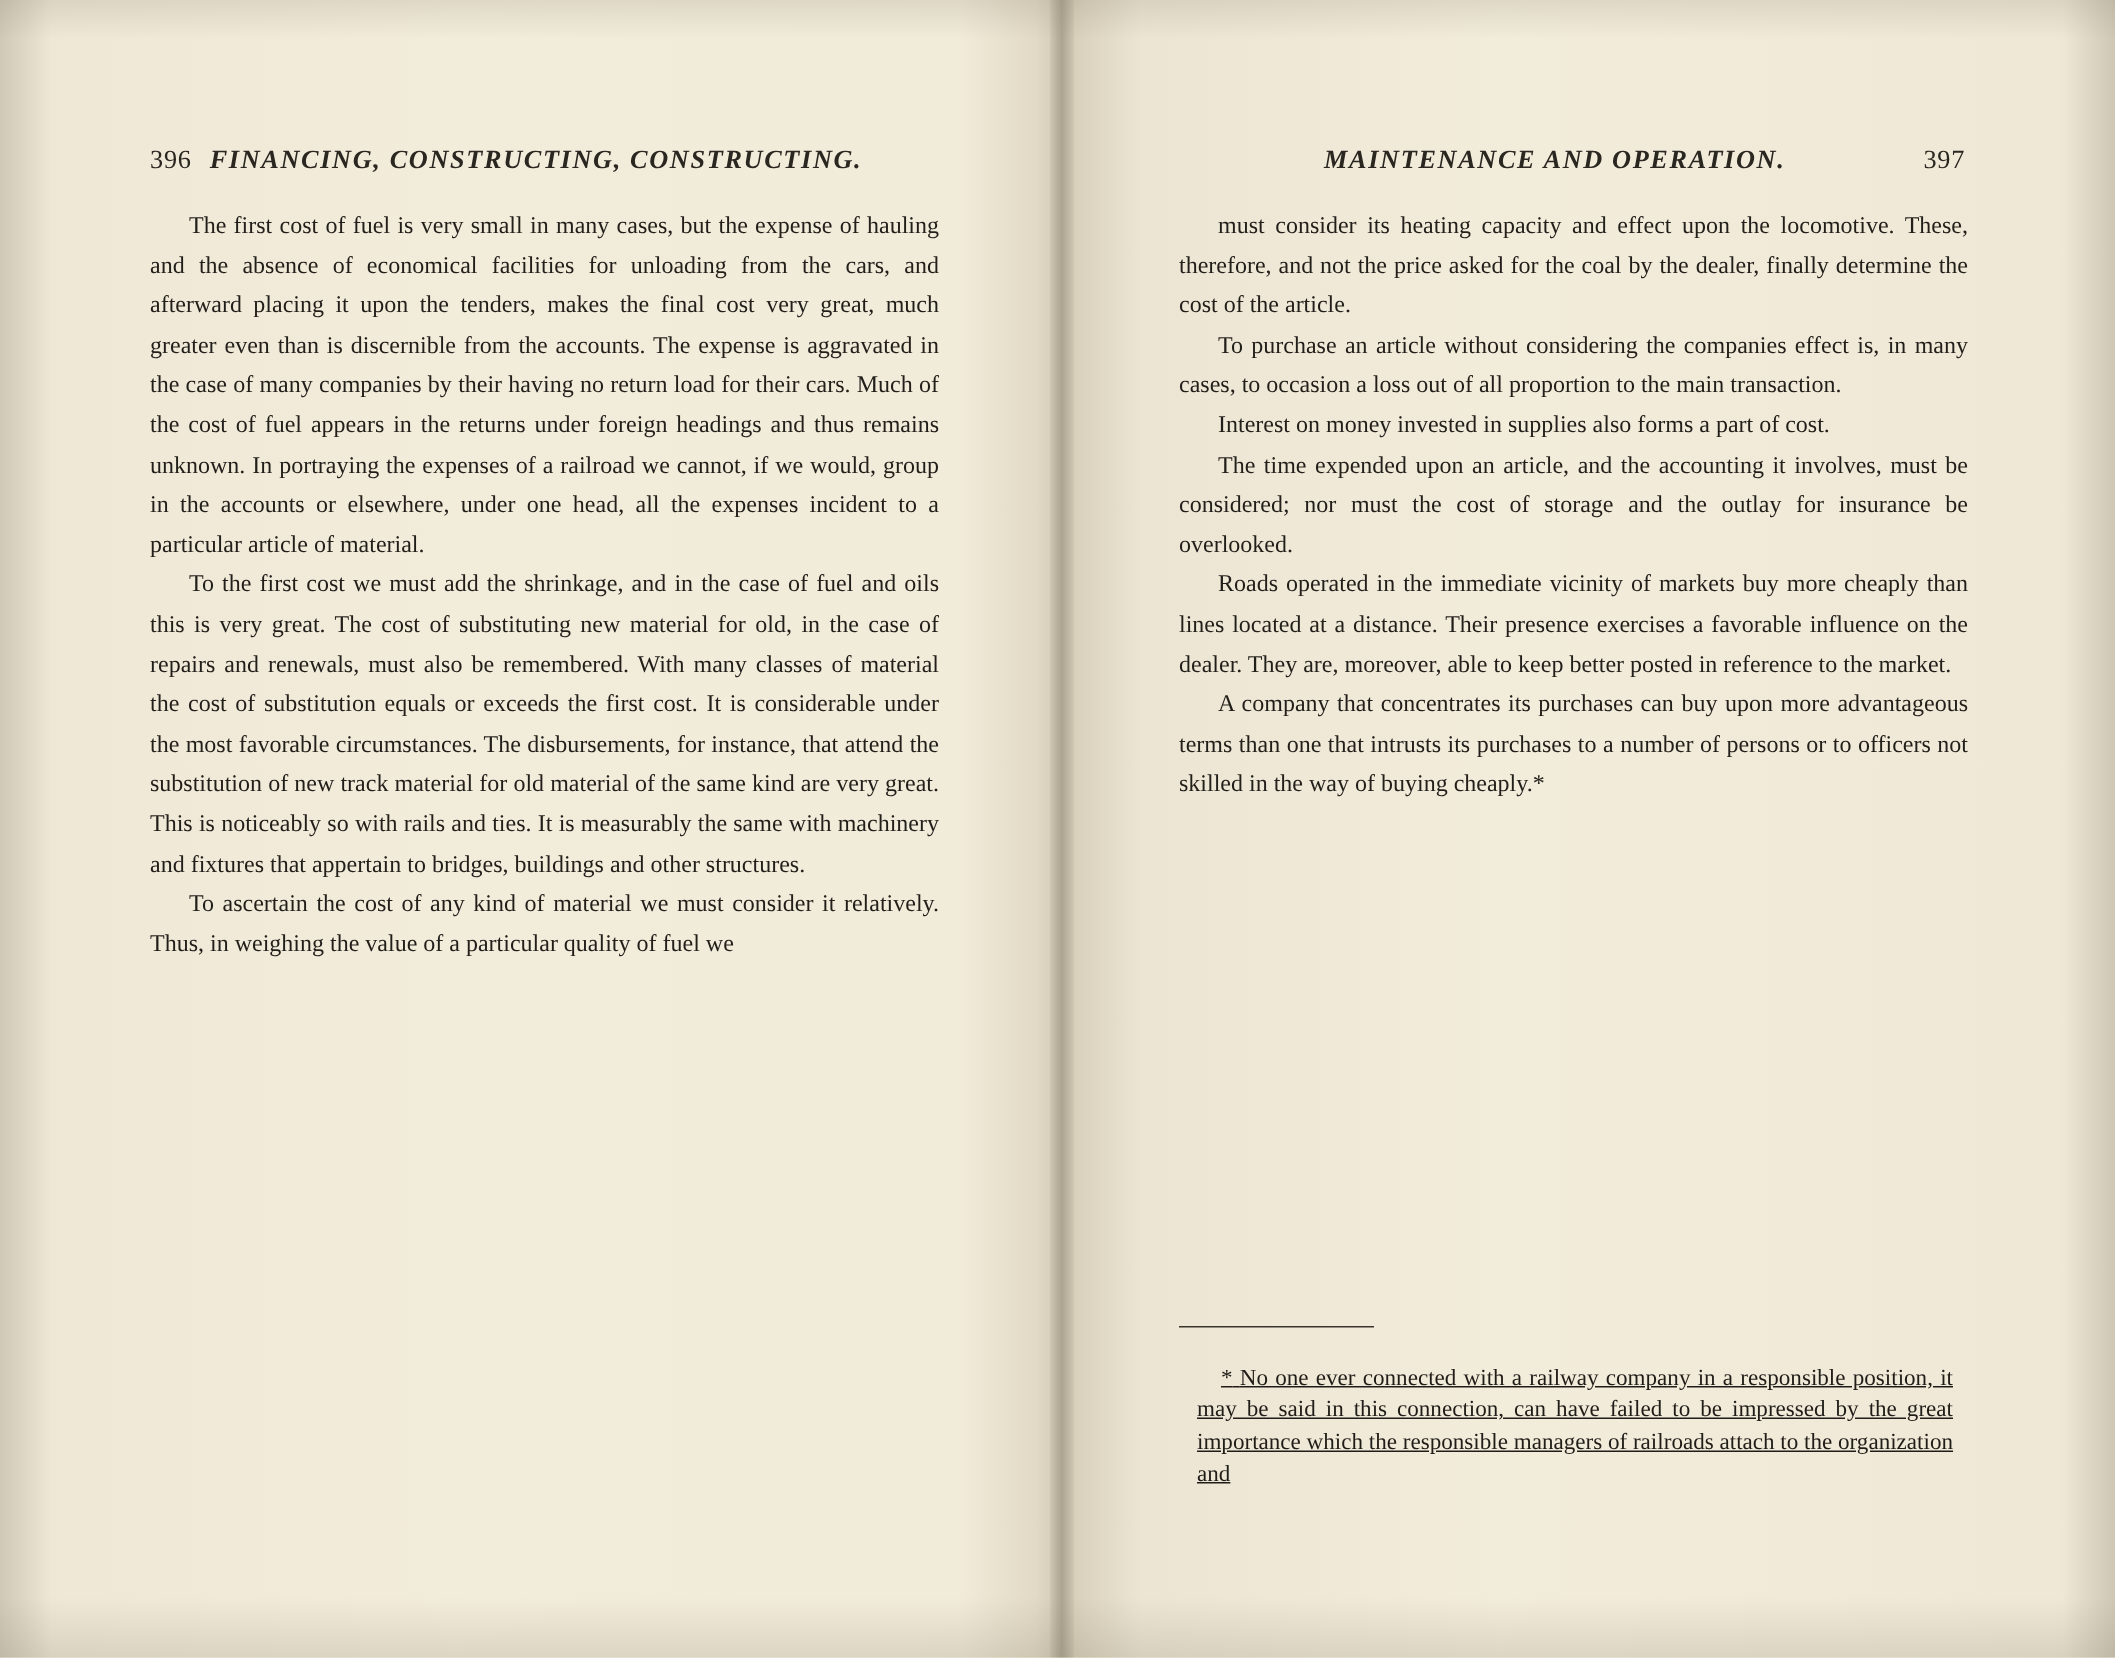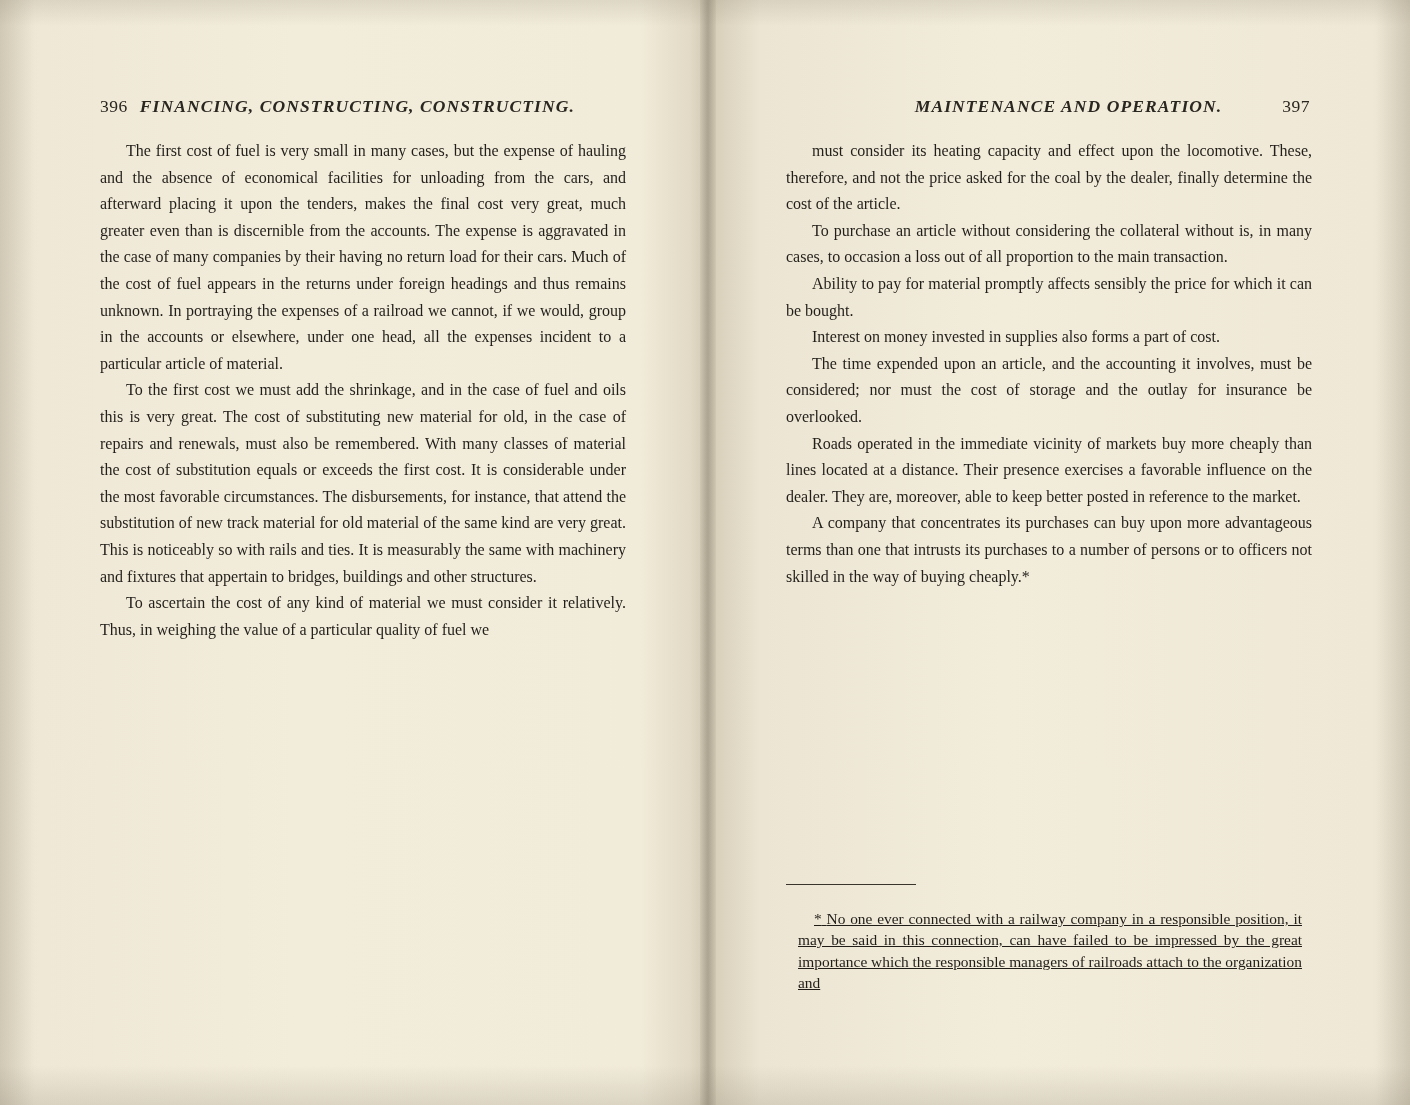--- a/index.html
+++ b/index.html
@@ -52,21 +52,21 @@
     letter-spacing: 0.5px;
   }
   .header .title {
     font-style: italic;
     font-weight: 600;
     letter-spacing: 1.1px;
   }
   .left .header  { left: 100px; }
   .left .header .folio { margin-right: 12px; margin-top: 48px; }
   .right .header { right: 100px; }
-  .right .header .folio { margin-left: 60px; text-align: right; }
+  .right .header .folio { margin-left: 92px; text-align: right; }
 
   .column {
     position: absolute;
     top: 138px;
     width: 526px;
     font-size: 16px;
     line-height: 26.6px;
     color: #221f1a;
     text-align: justify;
     text-justify: inter-word;
@@ -142,22 +142,21 @@
     </div>
     <div class="edge-shadow-left"></div>
   </div>
 
   <div class="page right">
     <div class="header">
       <span class="title">MAINTENANCE AND OPERATION.</span><span class="folio">397</span>
     </div>
     <div class="column">
       <p>must consider its heating capacity and effect upon the locomotive. These, therefore, and not the price asked for the coal by the dealer, finally determine the cost of the article.</p>
-      <p>To purchase an article without considering the collateral without is, in many cases, to occasion a loss out of all proportion to the main transaction.</p>
-      <p>Ability to pay for material promptly affects sensibly the price for which it can be bought.</p>
+      <p>To purchase an article without considering the companies effect is, in many cases, to occasion a loss out of all proportion to the main transaction.</p>
       <p>Interest on money invested in supplies also forms a part of cost.</p>
       <p>The time expended upon an article, and the accounting it involves, must be considered; nor must the cost of storage and the outlay for insurance be overlooked.</p>
       <p>Roads operated in the immediate vicinity of markets buy more cheaply than lines located at a distance. Their presence exercises a favorable influence on the dealer. They are, moreover, able to keep better posted in reference to the market.</p>
       <p>A company that concentrates its purchases can buy upon more advantageous terms than one that intrusts its purchases to a number of persons or to officers not skilled in the way of buying cheaply.*</p>
     </div>
     <div class="footnote-rule"></div>
     <div class="footnote">
       <p><span class="marker">*</span> <span>No one ever connected with a railway company in a responsible position, it may be said in this connection, can have failed to be impressed by the great importance which the responsible managers of railroads attach to the organization and</span></p>
     </div>
     <div class="edge-shadow-right"></div>

